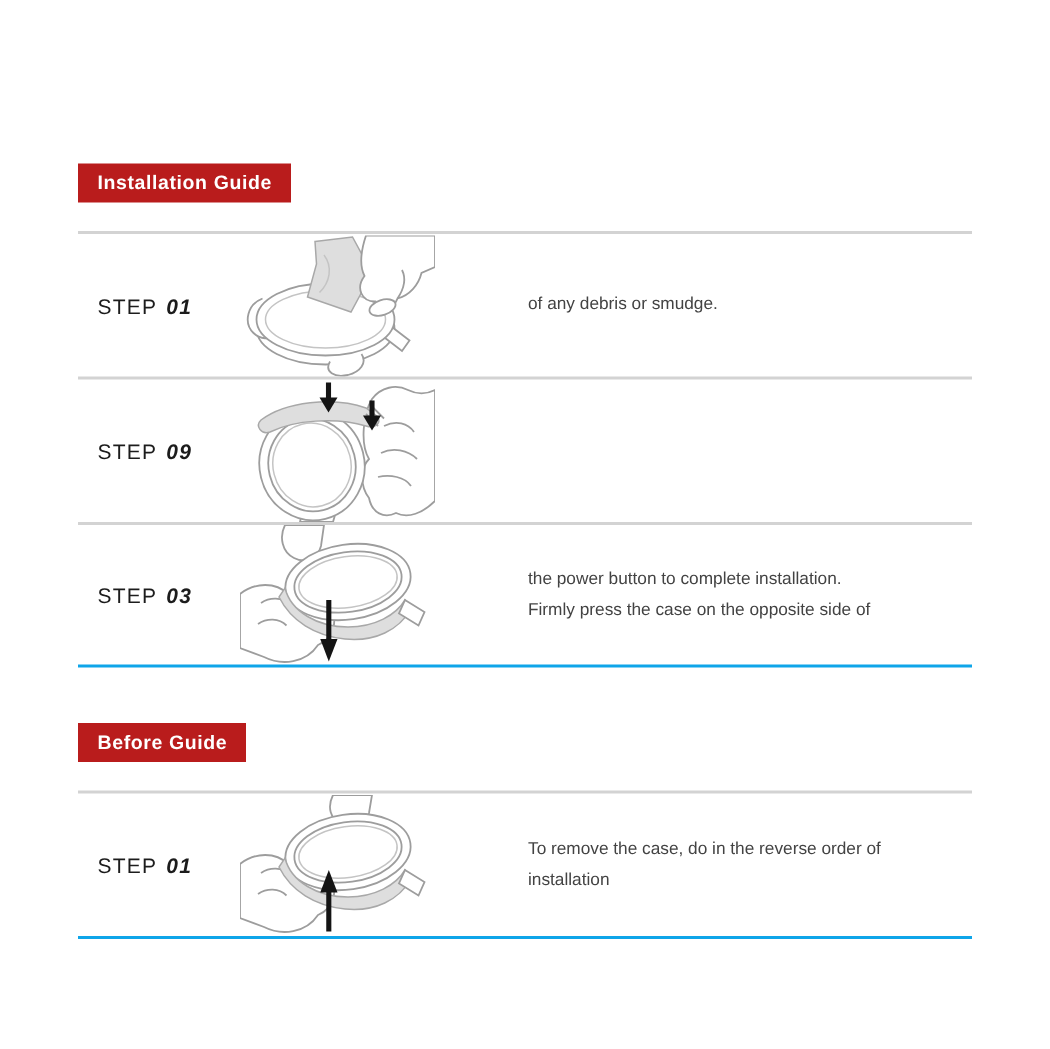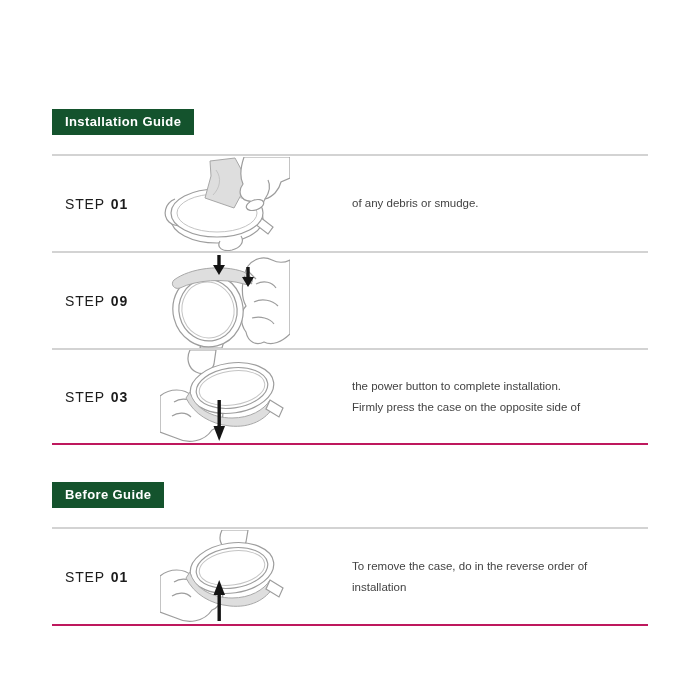--- a/index.html
+++ b/index.html
@@ -7,51 +7,51 @@
   body {
     width: 700px; height: 699px;
     font-family: "Liberation Sans", sans-serif;
     overflow: hidden;
     color: #434343;
   }
   .content { margin: 0 52px; width: 596px; }
 
   .badge {
     display: inline-block;
-    background: #14532d;
+    background: #b91c1c;
     color: #ffffff;
     font-size: 13px;
     font-weight: 700;
     letter-spacing: 0.4px;
     padding: 5px 13px 6px 13px;
   }
   .badge-install-wrap { padding-top: 109px; }
   .badge-removal-wrap { padding-top: 37px; }
 
   .rows { margin-top: 19px; }
   .rows .step-row { border-top: 2px solid #d3d3d3; }
-  .rows .step-row:last-child { border-bottom: 2px solid #be185d; }
+  .rows .step-row:last-child { border-bottom: 2px solid #0ea5e9; }
 
   .step-row {
     display: flex;
     align-items: center;
     height: 97px;
   }
   .removal-rows .step-row { height: 99px; }
 
   .step-label {
     width: 103px;
     padding-left: 13px;
     font-size: 14px;
     color: #1c1c1c;
     letter-spacing: 0.8px;
     white-space: nowrap;
     flex: none;
   }
-  .step-label .num { font-weight: 800; margin-left: 6px; letter-spacing: 1px; }
+  .step-label .num { font-weight: 800; margin-left: 6px; letter-spacing: 1px; font-style: italic; }
 
   .step-art {
     width: 140px;
     flex: none;
     display: flex;
     justify-content: center;
     align-items: center;
   }
 
   .step-desc {

